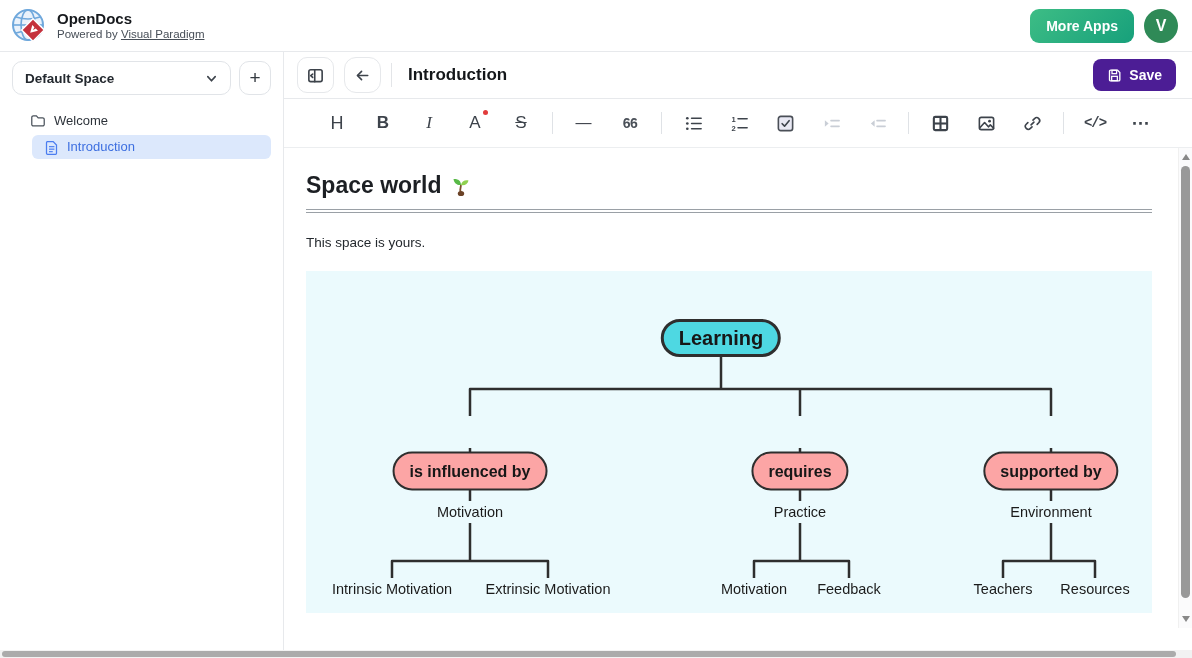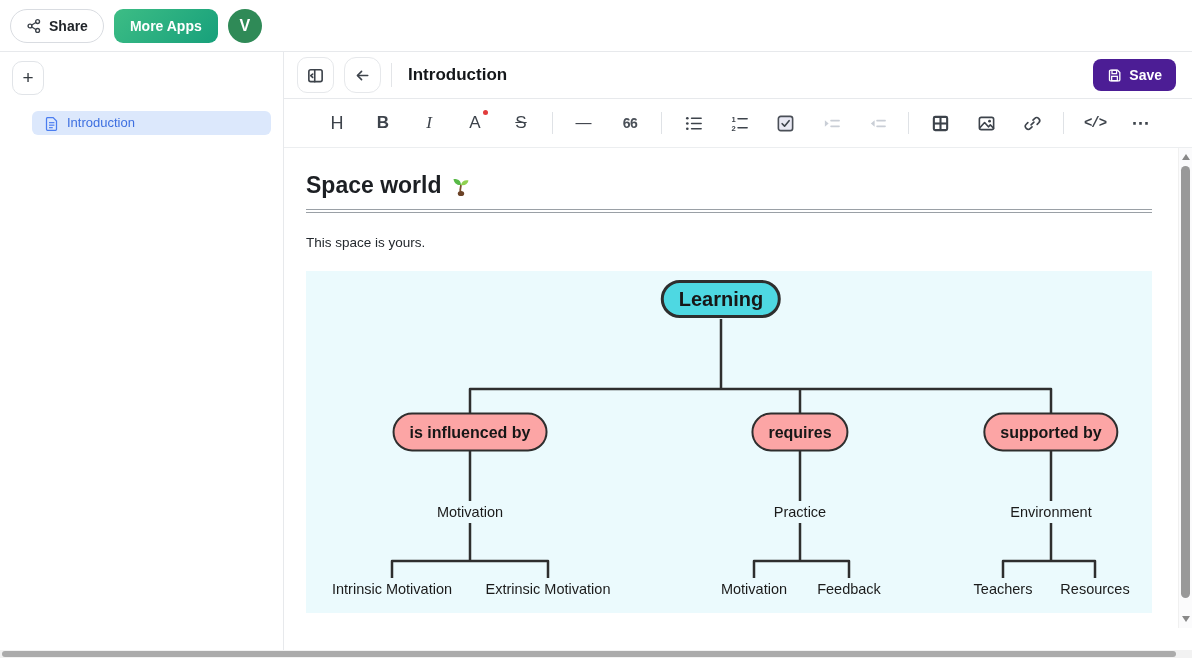--- a/index.html
+++ b/index.html
@@ -54,21 +54,21 @@
   .g-q{font-size:14px;font-weight:bold;letter-spacing:-0.5px;color:#4a5058;}
   .g-code{font-size:14px;font-weight:bold;font-family:"Liberation Mono",monospace;letter-spacing:-1px;}
   .g-more{font-size:18px;font-weight:bold;letter-spacing:1px;}
 
   .content{position:absolute;left:0;top:96px;right:14px;bottom:30px;overflow:hidden;padding:24px 0 0 22px;}
   .h1{font-size:23px;font-weight:bold;color:#1c1f23;display:flex;align-items:center;gap:8px;width:846px;}
   .hrule{width:846px;height:4px;border-top:1px solid #9aa0a6;border-bottom:1px solid #9aa0a6;margin-top:10px;}
   .para{font-size:13.5px;color:#24292e;margin-top:22px;}
   .diagram{position:relative;width:846px;height:342px;background:#ebfafd;margin-top:21px;}
   .diagram svg.lines{position:absolute;left:0;top:0;}
-  .pill{position:absolute;transform:translate(-50%,-50%);display:flex;align-items:center;justify-content:center;border:2.5px solid #2e2e2e;border-radius:20px;padding:0 15px;white-space:nowrap;color:#171717;}
+  .pill{position:absolute;transform:translate(-50%,-50%);display:flex;align-items:center;justify-content:center;border:2.5px solid #2e2e2e;border-radius:20px;padding:0 15px;white-space:nowrap;color:#171717;margin-top:39px;}
   .pill.root{height:38px;background:#4ed8e2;font-size:20px;font-weight:bold;border-width:3px;}
   .pill.rel{height:39px;background:#fca5a5;font-size:16px;font-weight:bold;}
   .nlabel{position:absolute;transform:translate(-50%,-50%);font-size:14.5px;color:#1b1b1b;white-space:nowrap;}
 
   
   .vscroll{position:absolute;top:96px;right:0;width:14px;bottom:30px;background:#fbfbfc;border-left:1px solid #f0f0f0;}
   .vscroll .thumb{position:absolute;left:2px;width:9px;top:18px;height:432px;background:#999;border-radius:5px;cursor:pointer;}
   .arr{position:absolute;left:3px;width:0;height:0;border-left:4px solid transparent;border-right:4px solid transparent;}
   .arr.up{top:6px;border-bottom:6px solid #888;}
   .arr.down{bottom:6px;border-top:6px solid #888;}
@@ -79,41 +79,63 @@
   .hscroll{position:absolute;left:0;right:0;bottom:0;height:8px;background:#f2f2f2;z-index:9;}
   .hscroll .hthumb{position:absolute;top:1px;left:2px;right:16px;height:6px;border-radius:3px;background:#ababab;cursor:pointer;}
 
   svg .st{stroke:#3d434b;stroke-width:1.7;fill:none;stroke-linecap:round;stroke-linejoin:round;}
   svg .st-dis{stroke:#c9ced6;stroke-width:1.7;fill:none;stroke-linecap:round;}
 </style>
 </head>
 <body>
 
 <div class="topbar">
+  <div class="brand">
+    <svg class="logo" viewBox="0 0 38 38">
+      <circle cx="18" cy="18" r="15" fill="#eaf2fb" stroke="#6fa8dc" stroke-width="2"></circle>
+      <ellipse cx="18" cy="18" rx="7" ry="15" fill="none" stroke="#6fa8dc" stroke-width="1.6"></ellipse>
+      <line x1="3" y1="18" x2="33" y2="18" stroke="#6fa8dc" stroke-width="1.6"></line>
+      <path d="M6 10 Q18 14 30 10" fill="none" stroke="#6fa8dc" stroke-width="1.4"></path>
+      <path d="M6 26 Q18 22 30 26" fill="none" stroke="#6fa8dc" stroke-width="1.4"></path>
+      <g transform="translate(23,23) rotate(45)">
+        <rect x="-8" y="-8" width="16" height="16" fill="#c4313c" stroke="#fff" stroke-width="1.5"></rect>
+        <path d="M-4 -3 L0 4 L4 -3 L1 -3 L0 0 L-1 -3 Z" fill="#fff"></path>
+      </g>
+    </svg>
+    <div class="brand-text">
+      <div class="t1">OpenDocs</div>
+      <div class="t2">
+        <span>Powered by</span>
+        <a href="#">Visual Paradigm</a>
+      </div>
+    </div>
+  </div>
   <div class="top-actions">
-    <button class="btn-share">
-      <svg width="16" height="16" viewBox="0 0 20 20">
-        <circle cx="14.5" cy="4.5" r="2.4" class="st"></circle>
-        <circle cx="5" cy="10" r="2.4" class="st"></circle>
-        <circle cx="14.5" cy="15.5" r="2.4" class="st"></circle>
-        <line x1="7.2" y1="8.8" x2="12.3" y2="5.6" class="st"></line>
-        <line x1="7.2" y1="11.2" x2="12.3" y2="14.4" class="st"></line>
-      </svg>
-      <span>Share</span>
-    </button>
     <button class="btn-moreapps">More Apps</button>
     <div class="avatar">V</div>
   </div>
 </div>
 
 <div class="sidebar">
   <div class="space-row">
+    <div class="space-select">
+      <span>Default Space</span>
+      <svg width="13" height="13" viewBox="0 0 14 14">
+        <polyline points="3,5 7,9.5 11,5" class="st"></polyline>
+      </svg>
+    </div>
     <button class="btn-add">+</button>
   </div>
   <div class="tree">
+    <div class="tree-row folder">
+      <svg width="16" height="16" viewBox="0 0 18 18">
+        <path d="M2 5 a1.8 1.8 0 0 1 1.8-1.8 h3.4 l2 2.2 h5 A1.8 1.8 0 0 1 16 7.2 v5.6 a1.8 1.8 0 0 1 -1.8 1.8 h-10.4 A1.8 1.8 0 0 1 2 12.8 Z" fill="none" stroke="#4a525b" stroke-width="1.4"></path>
+      </svg>
+      <span class="lbl">Welcome</span>
+    </div>
     <div class="tree-row selected">
       <svg width="15" height="15" viewBox="0 0 18 18">
         <path d="M4 2 h7 l4 4 v10 a1.2 1.2 0 0 1 -1.2 1.2 h-9.6 A1.2 1.2 0 0 1 3 16 V3.2 A1.2 1.2 0 0 1 4 2 Z" fill="none" stroke="#4b7df0" stroke-width="1.5"></path>
         <line x1="6" y1="8" x2="12.5" y2="8" stroke="#4b7df0" stroke-width="1.4"></line>
         <line x1="6" y1="11" x2="12.5" y2="11" stroke="#4b7df0" stroke-width="1.4"></line>
         <line x1="6" y1="14" x2="10.5" y2="14" stroke="#4b7df0" stroke-width="1.4"></line>
       </svg>
       <span class="lbl">Introduction</span>
     </div>
   </div>

